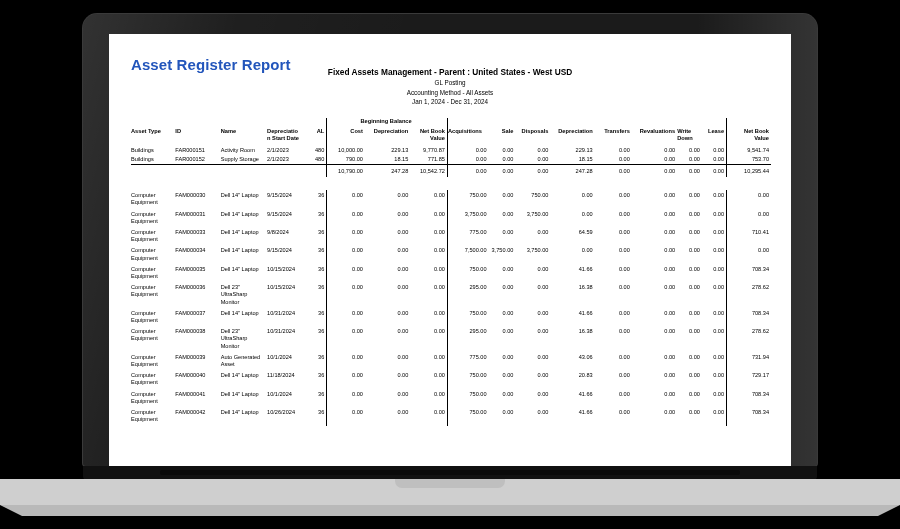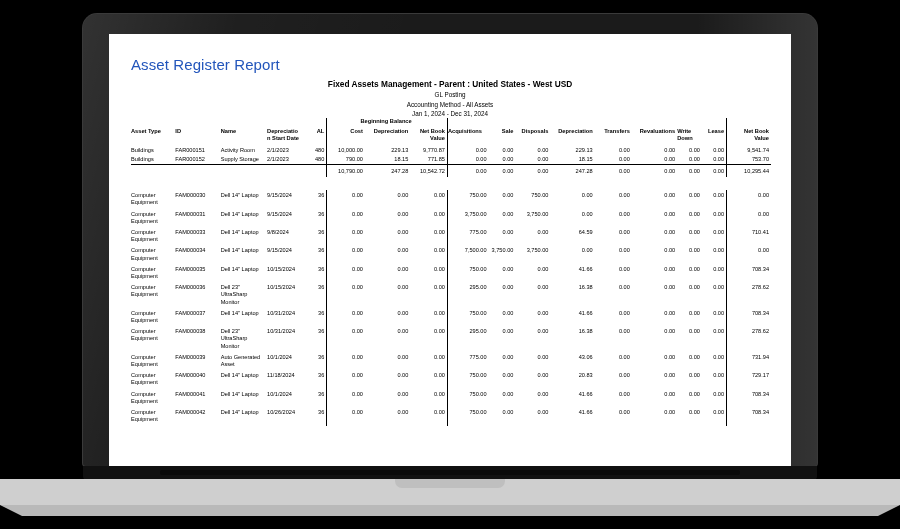--- a/index.html
+++ b/index.html
@@ -67,25 +67,25 @@
   }
 
   
   .page{
     position:absolute;left:0;top:0;width:682px;height:434px;
     background:#fff;
     color:#000;
   }
   .report-title{
     position:absolute;left:22px;top:22px;
-    font-size:15px;font-weight:400;color:#2255bb;
+    font-size:15px;font-weight:700;color:#2255bb;
     letter-spacing:.1px;
   }
   .hdr-block{
-    position:absolute;left:0;top:44px;width:682px;
+    position:absolute;left:0;top:32px;width:682px;
     text-align:center;
   }
   .hdr-main{font-size:8.3px;font-weight:bold;color:#000;line-height:12px;}
   .hdr-sub{font-size:6.3px;font-weight:normal;color:#000;line-height:9.5px;}
 
   table.report{
     position:absolute;left:22px;top:84px;
     width:640px;
     border-collapse:collapse;
     font-size:5.6px;

